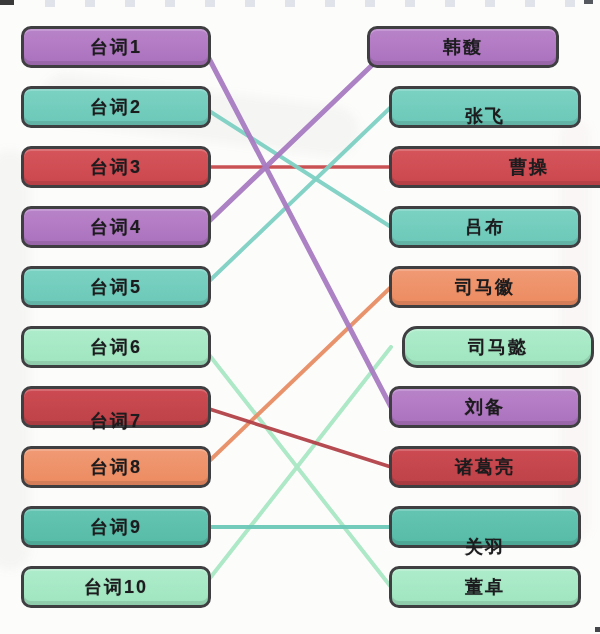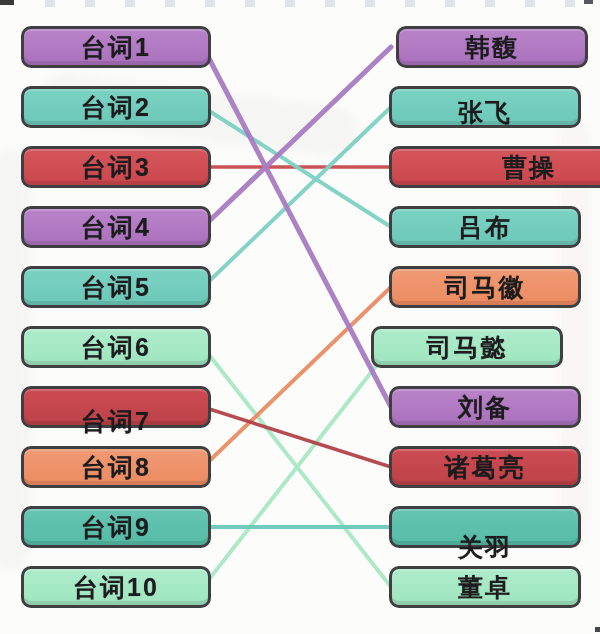--- a/index.html
+++ b/index.html
@@ -23,21 +23,21 @@
     position:absolute;
     height:36px;
     border:3px solid #3f3f42;
     border-radius:10px;
     display:flex;align-items:center;justify-content:center;
     box-shadow:inset 0 -4px 0 rgba(0,0,0,0.10), inset 0 2px 0 rgba(255,255,255,0.18);
     cursor:pointer;
     box-sizing:content-box;
   }
   .box .label{
-    font-size:25px;
+    font-size:18px;
     font-weight:700;
     color:#1c1c1e;
     letter-spacing:2px;
     line-height:1;
     text-shadow:0 0 1px rgba(0,0,0,0.35);
     white-space:nowrap;
   }
   .mark{position:absolute;pointer-events:none;}
 </style>
 </head>
@@ -88,36 +88,36 @@
         <span class="label" style="color: rgb(28, 28, 30);">台词8</span>
       </div>
       <div class="box" style="left: 21px; width: 184px; top: 506px; background: linear-gradient(rgb(100, 197, 178) 0%, rgb(86, 187, 167) 100%); border-color: rgb(63, 63, 66);">
         <span class="label" style="color: rgb(28, 28, 30);">台词9</span>
       </div>
       <div class="box" style="left: 21px; width: 184px; top: 566px; background: linear-gradient(rgb(174, 236, 203) 0%, rgb(159, 229, 191) 100%); border-color: rgb(63, 63, 66);">
         <span class="label" style="color: rgb(28, 28, 30);">台词10</span>
       </div>
     </div>
   <div class="col" id="right-col">
-      <div class="box" style="left: 396px; width: 186px; top: 26px; background: linear-gradient(rgb(185, 131, 201) 0%, rgb(170, 113, 189) 100%); border-color: rgb(63, 63, 66);">
+      <div class="box" style="left: 367px; width: 186px; top: 26px; background: linear-gradient(rgb(185, 131, 201) 0%, rgb(170, 113, 189) 100%); border-color: rgb(63, 63, 66);">
         <span class="label" style="color: rgb(28, 28, 30);">韩馥</span>
       </div>
       <div class="box" style="left: 389px; width: 186px; top: 86px; background: linear-gradient(rgb(123, 210, 195) 0%, rgb(108, 200, 184) 100%); border-color: rgb(63, 63, 66); align-items: flex-end;">
         <span class="label" style="color: rgb(28, 28, 30);">张飞</span>
       </div>
       <div class="box" style="left: 389px; width: 186px; top: 146px; background: linear-gradient(rgb(213, 85, 91) 0%, rgb(203, 71, 78) 100%); border-color: rgb(63, 63, 66); padding-left: 44px;">
         <span class="label" style="color: rgb(28, 28, 30);">曹操</span>
       </div>
       <div class="box" style="left: 389px; width: 186px; top: 206px; background: linear-gradient(rgb(123, 210, 195) 0%, rgb(108, 200, 184) 100%); border-color: rgb(63, 63, 66);">
         <span class="label" style="color: rgb(28, 28, 30);">吕布</span>
       </div>
       <div class="box" style="left: 389px; width: 186px; top: 266px; background: linear-gradient(rgb(240, 154, 116) 0%, rgb(236, 139, 97) 100%); border-color: rgb(63, 63, 66);">
         <span class="label" style="color: rgb(28, 28, 30);">司马徽</span>
       </div>
-      <div class="box" style="left: 371px; width: 186px; top: 326px; background: linear-gradient(rgb(174, 236, 203) 0%, rgb(159, 229, 191) 100%); border-color: rgb(63, 63, 66);">
+      <div class="box" style="left: 402px; width: 186px; top: 326px; background: linear-gradient(rgb(174, 236, 203) 0%, rgb(159, 229, 191) 100%); border-color: rgb(63, 63, 66); border-radius: 15px;">
         <span class="label" style="color: rgb(28, 28, 30);">司马懿</span>
       </div>
       <div class="box" style="left: 389px; width: 186px; top: 386px; background: linear-gradient(rgb(185, 131, 201) 0%, rgb(170, 113, 189) 100%); border-color: rgb(63, 63, 66);">
         <span class="label" style="color: rgb(28, 28, 30);">刘备</span>
       </div>
       <div class="box" style="left: 389px; width: 186px; top: 446px; background: linear-gradient(rgb(205, 75, 82) 0%, rgb(189, 66, 72) 100%); border-color: rgb(63, 63, 66);">
         <span class="label" style="color: rgb(28, 28, 30);">诸葛亮</span>
       </div>
       <div class="box" style="left: 389px; width: 186px; top: 506px; background: linear-gradient(rgb(100, 197, 178) 0%, rgb(86, 187, 167) 100%); border-color: rgb(63, 63, 66);">
         <span class="label" style="color: rgb(28, 28, 30); margin-top: 40px;">关羽</span>

